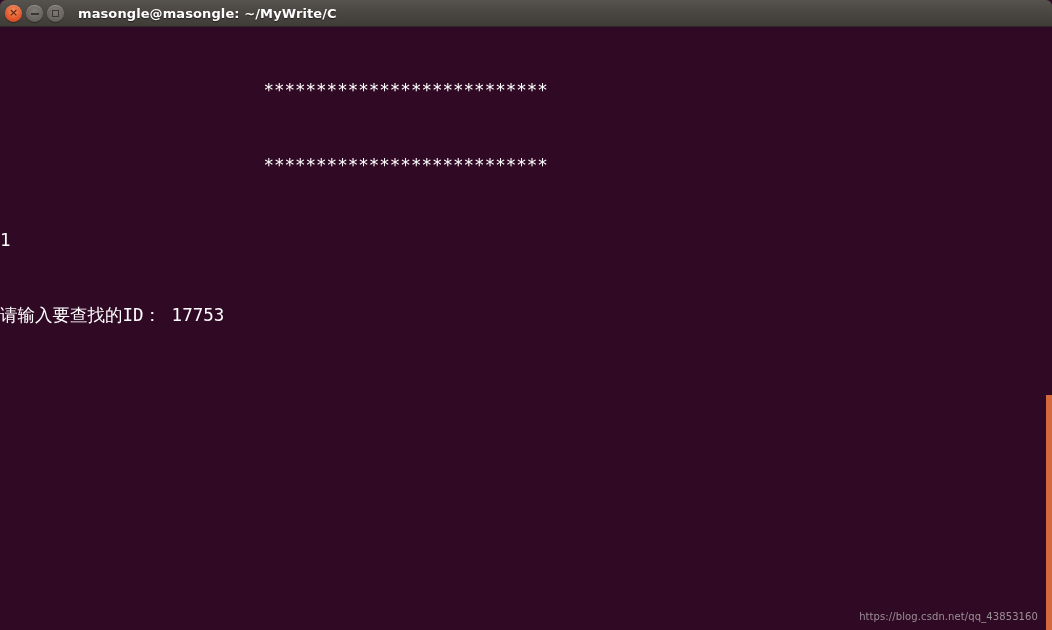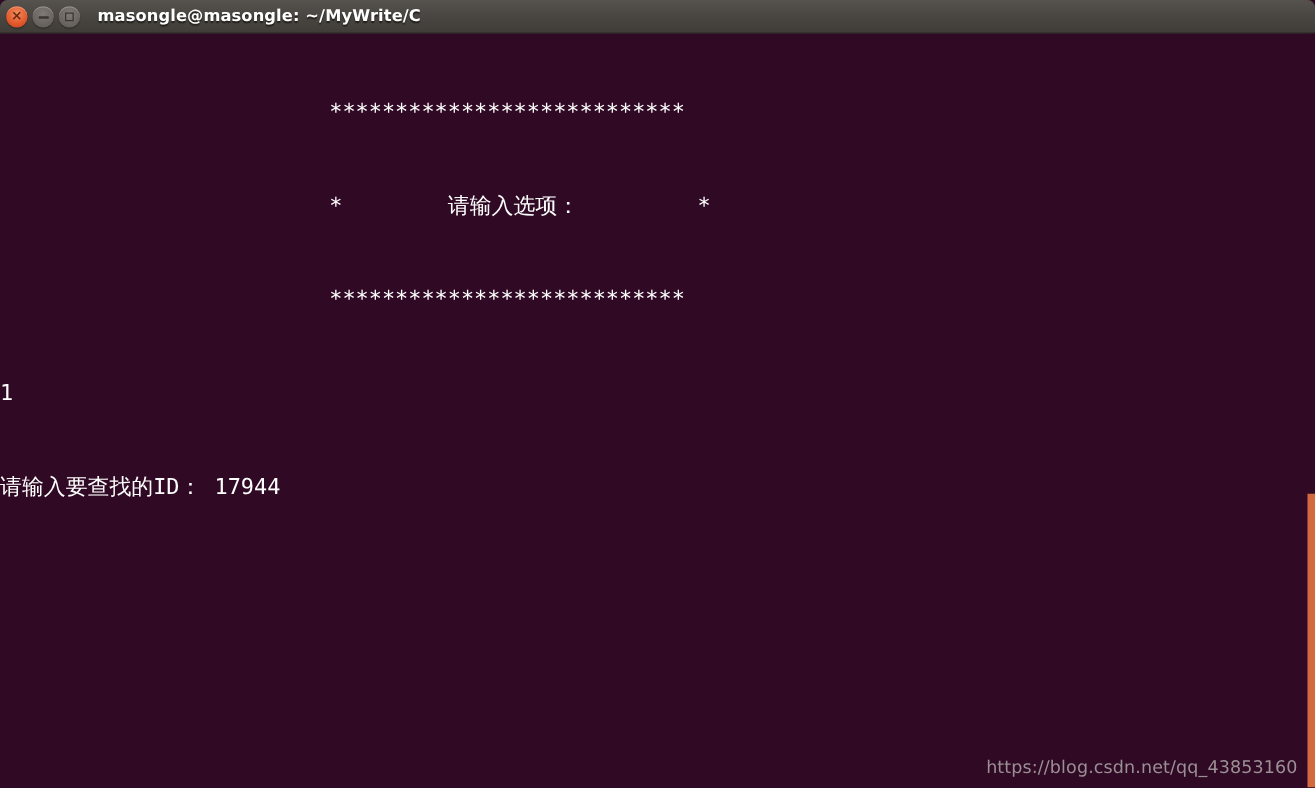--- a/index.html
+++ b/index.html
@@ -148,21 +148,21 @@
     height: 235px;
     background: #d2693f;
   }
 
   #watermark {
     position: absolute;
     right: 14px;
     bottom: 8px;
     color: #9b8f96;
     font-family: "DejaVu Sans", "Liberation Sans", sans-serif;
-    font-size: 14px;
+    font-size: 10px;
     letter-spacing: 0.1px;
     white-space: nowrap;
   }
 </style>
 </head>
 <body>
 
 <div id="window">
 
   <div id="titlebar">
@@ -176,24 +176,23 @@
       <span class="wbtn max">
         <span class="glyph"></span>
       </span>
     </div>
     <div id="title-text">masongle@masongle: ~/MyWrite/C</div>
   </div>
 
   <div id="terminal">
     <div id="screen">
       <div class="row">                         ***************************</div>
-      <div class="row">                         *        请输入选项：         *</div>
       <div class="row">                         ***************************</div>
       <div class="row">1</div>
-      <div class="row">请输入要查找的ID： 17944</div>
+      <div class="row">请输入要查找的ID： 17753</div>
       
       
       
       
       
     </div>
 
     <div id="watermark">https://blog.csdn.net/qq_43853160</div>
   </div>
 

